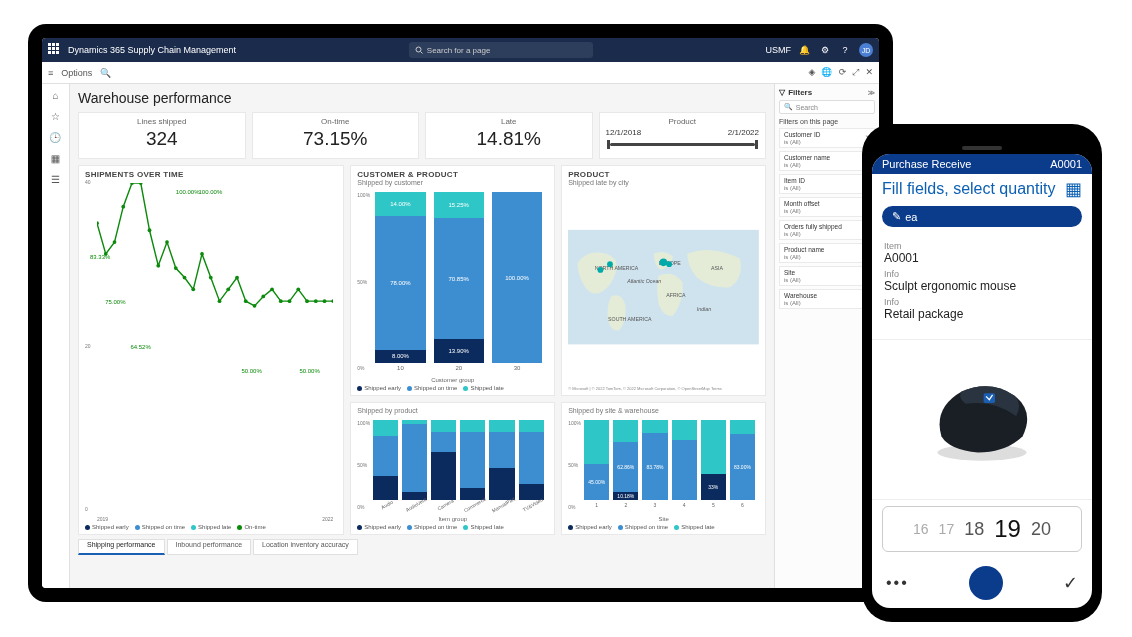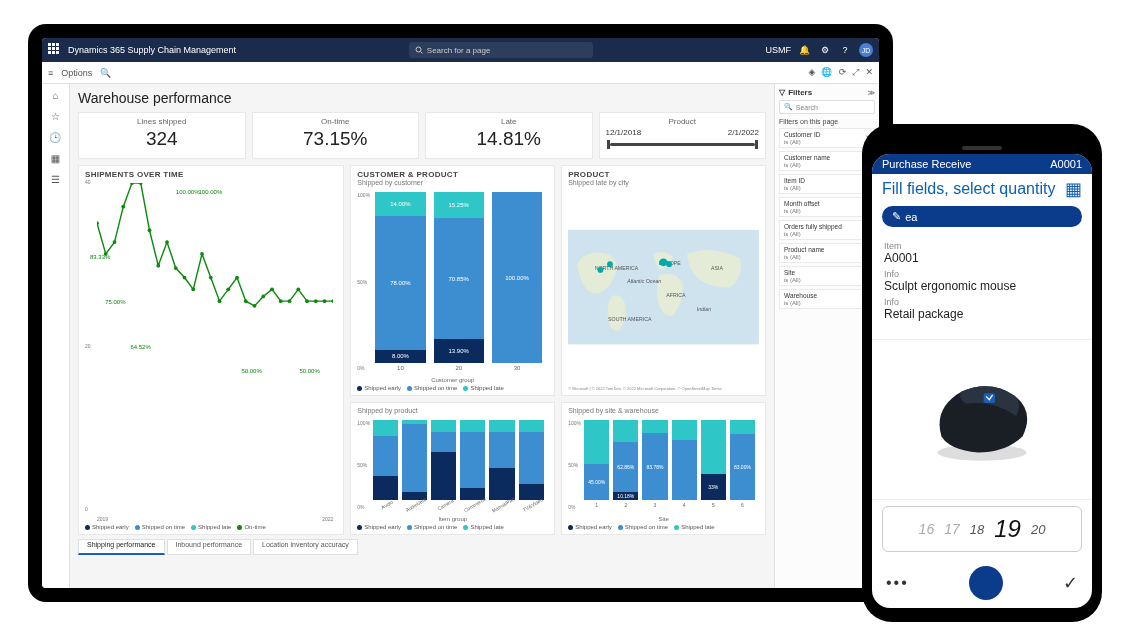--- a/index.html
+++ b/index.html
@@ -105,24 +105,24 @@
   .phone-screen { width: 100%; height: 100%; background: #fff; border-radius: 18px; overflow: hidden; display: flex; flex-direction: column; margin-top: 16px; height: calc(100% - 16px); }
   .ph-header { background: #0b3c8c; color: #fff; padding: 4px 10px; display: flex; justify-content: space-between; align-items: center; font-size: 11px; }
   .ph-sub { display: flex; justify-content: space-between; align-items: center; padding: 4px 10px 6px; }
   .ph-sub .t { color: #0b5fb4; font-size: 16px; }
   .ph-chip { background: #0b3c8c; color: #fff; margin: 0 10px; border-radius: 12px; padding: 4px 10px; font-size: 11px; display: flex; align-items: center; gap: 4px; }
   .ph-info { padding: 14px 12px; }
   .ph-info .lbl { font-size: 9px; color: #888; }
   .ph-info .val { font-size: 12px; color: #222; margin-bottom: 4px; }
   .ph-image { flex: 1; display: flex; align-items: center; justify-content: center; padding: 4px; border-top: 1px solid #eee; border-bottom: 1px solid #eee; }
   .mouse-svg { width: 130px; height: 90px; }
-  .ph-qty { display: flex; align-items: center; justify-content: center; gap: 10px; padding: 8px 10px; border: 1px solid #ccc; margin: 6px 10px; border-radius: 6px; font-style: italic; }
+  .ph-qty { display: flex; align-items: center; justify-content: center; gap: 10px; padding: 8px 10px; border: 1px solid #ccc; margin: 6px 10px; border-radius: 6px; }
   .ph-qty span { font-size: 14px; color: #aaa; }
   .ph-qty .cur { font-size: 24px; color: #111; }
-  .ph-qty .near { font-size: 13px; color: #555; }
+  .ph-qty .near { font-size: 18px; color: #555; }
   .ph-bottom { display: flex; align-items: center; justify-content: space-between; padding: 8px 14px; }
   .ph-bottom .dots { font-size: 16px; color: #333; letter-spacing: 2px; }
   .ph-bottom .circ { width: 34px; height: 34px; border-radius: 50%; background: #0b3c8c; }
   .ph-bottom .check { font-size: 18px; color: #333; }
 </style>
 </head>
 <body>
 
 <div class="tablet">
   <div class="tablet-screen">

